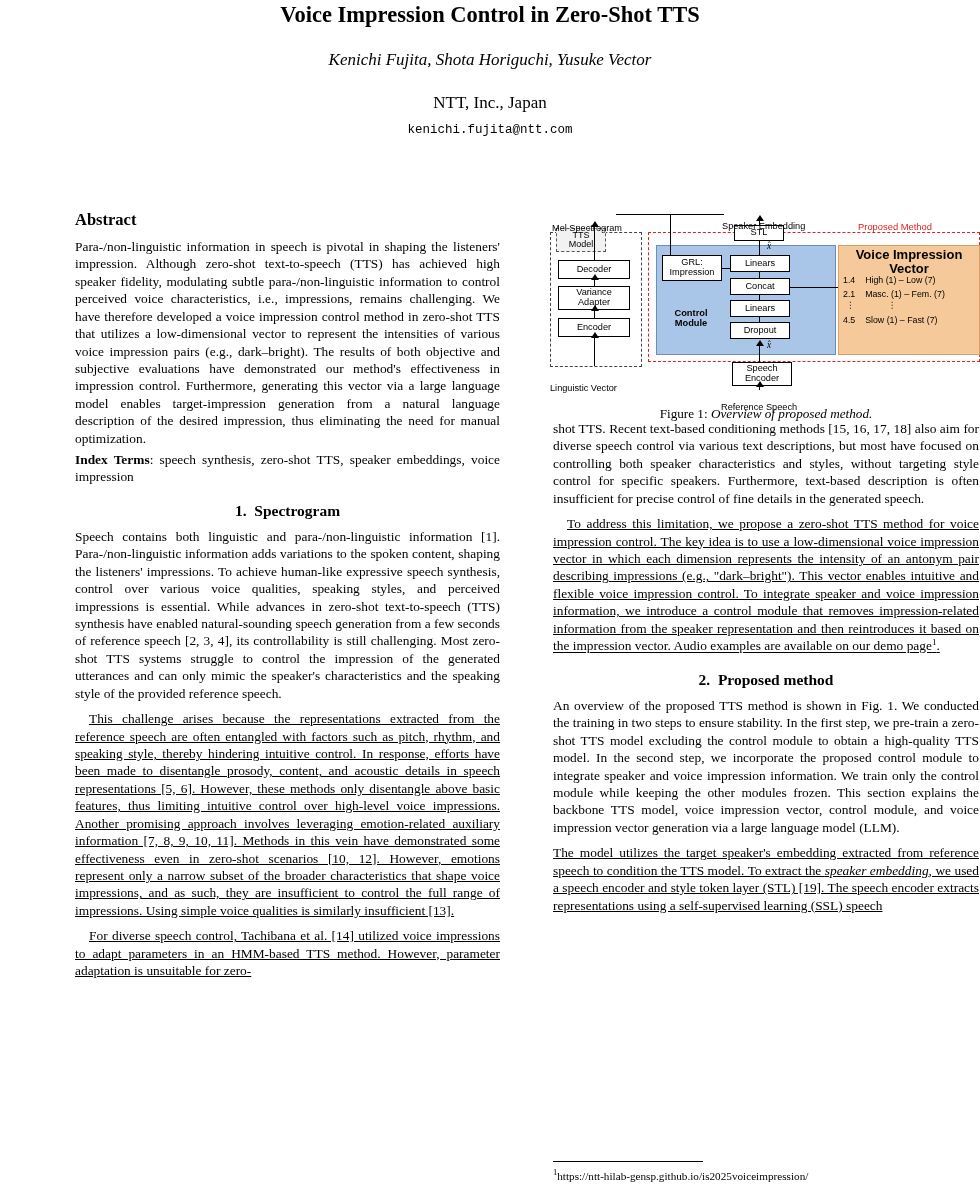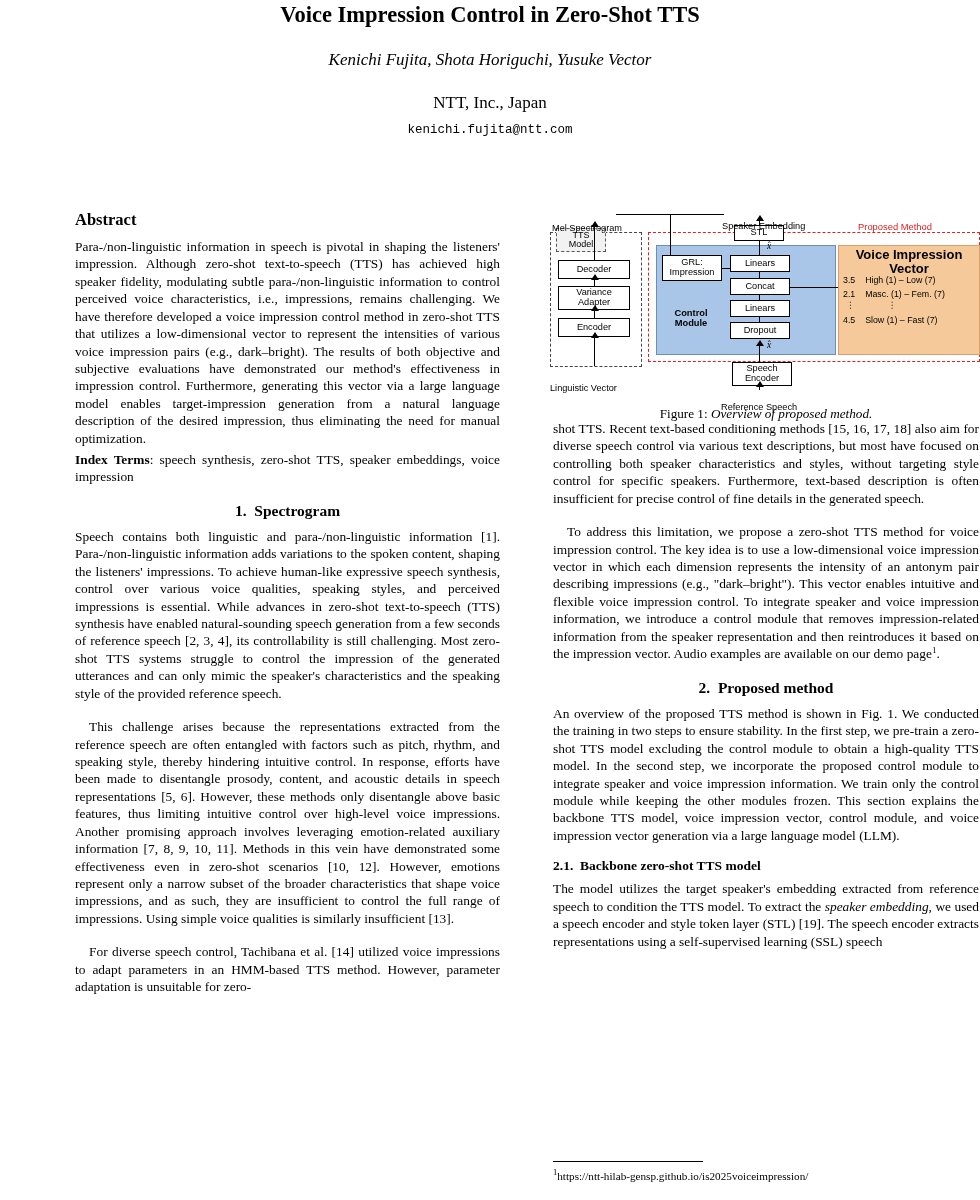--- a/index.html
+++ b/index.html
@@ -95,21 +95,22 @@
     line-height: 1.30;
     text-align: justify;
     margin: 0;
     text-indent: 0;
     hyphens: auto;
   }
   p.body.indent {
     text-indent: 14px;
   }
   p.body + p.body {
-    margin-top: 16px;
+    margin-top: 8px;
+    text-decoration: underline;
   }
   .idxterms {
     font-size: 13.4px;
     line-height: 1.30;
     text-align: justify;
     margin-top: 4px;
   }
   .idxterms b { font-weight: bold; }
   
   .figure-box {
@@ -251,21 +252,21 @@
     <div class="fg dashed-red" style="left:108px; top:32px; width:332px; height:130px;"></div>
     <div class="fg red-title" style="left:318px; top:21px;">Proposed Method</div>
 
     <div class="fg blue-panel" style="left:116px; top:45px; width:180px; height:110px;"></div>
     <div class="fg bold-sans" style="left:120px; top:108px; width:62px;">Control<br>Module</div>
 
     <div class="fg orange-panel" style="left:298px; top:45px; width:142px; height:110px;"></div>
     <div class="fg viv-title" style="left:300px; top:48px; width:138px;">Voice Impression<br>Vector</div>
 
     <div class="fg viv-row" style="left:303px; top:75px;">
-      <span>3.5</span>
+      <span>1.4</span>
       <span style="display:inline-block;width:5px"></span>
       <span>High (1) – Low (7)</span>
     </div>
     <div class="fg viv-row" style="left:303px; top:89px;">
       <span>2.1</span>
       <span style="display:inline-block;width:5px"></span>
       <span>Masc. (1) – Fem. (7)</span>
     </div>
     <div class="fg viv-row" style="left:306px; top:100px;">
       <span>⋮</span>
@@ -329,24 +330,20 @@
   <div class="col-right" style="top:420px;">
     <p class="body">shot TTS. Recent text-based conditioning methods [15, 16, 17, 18] also aim for diverse speech control via various text descriptions, but most have focused on controlling both speaker characteristics and styles, without targeting style control for specific speakers. Furthermore, text-based description is often insufficient for precise control of fine details in the generated speech.</p>
     <p class="body indent"><span>To address this limitation, we propose a zero-shot TTS method for voice impression control. The key idea is to use a low-dimensional voice impression vector in which each dimension represents the intensity of an antonym pair describing impressions (e.g., "dark–bright"). This vector enables intuitive and flexible voice impression control. To integrate speaker and voice impression information, we introduce a control module that removes impression-related information from the speaker representation and then reintroduces it based on the impression vector. Audio examples are available on our demo page</span><sup>1</sup>.</p>
 
     <h2 class="section">
       <span>2.</span>
       &nbsp;<span>Proposed method</span>
     </h2>
     <p class="body">An overview of the proposed TTS method is shown in Fig. 1. We conducted the training in two steps to ensure stability. In the first step, we pre-train a zero-shot TTS model excluding the control module to obtain a high-quality TTS model. In the second step, we incorporate the proposed control module to integrate speaker and voice impression information. We train only the control module while keeping the other modules frozen. This section explains the backbone TTS model, voice impression vector, control module, and voice impression vector generation via a large language model (LLM).</p>
 
-    <h3 class="subsection">
-      <span>2.1.</span>
-      &nbsp;<span>Backbone zero-shot TTS model</span>
-    </h3>
     <p class="body"><span>The model utilizes the target speaker's embedding extracted from reference speech to condition the TTS model. To extract the </span><i>speaker embedding</i><span>, we used a speech encoder and style token layer (STL) [19]. The speech encoder extracts representations using a self-supervised learning (SSL) speech</span></p>
   </div>
 
   <div class="footnote-rule"></div>
   <div class="footnote">
     <sup>1</sup><span>https://ntt-hilab-gensp.github.io/is2025voiceimpression/</span>
   </div>
 
 </div>
 

